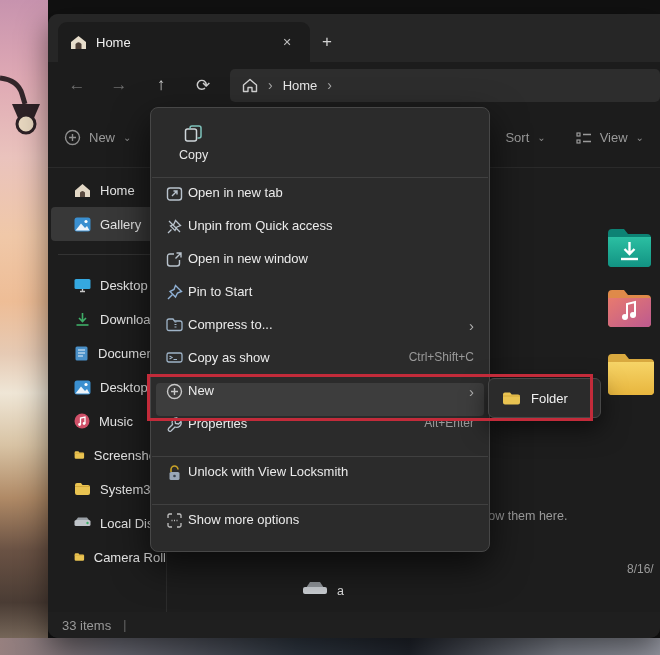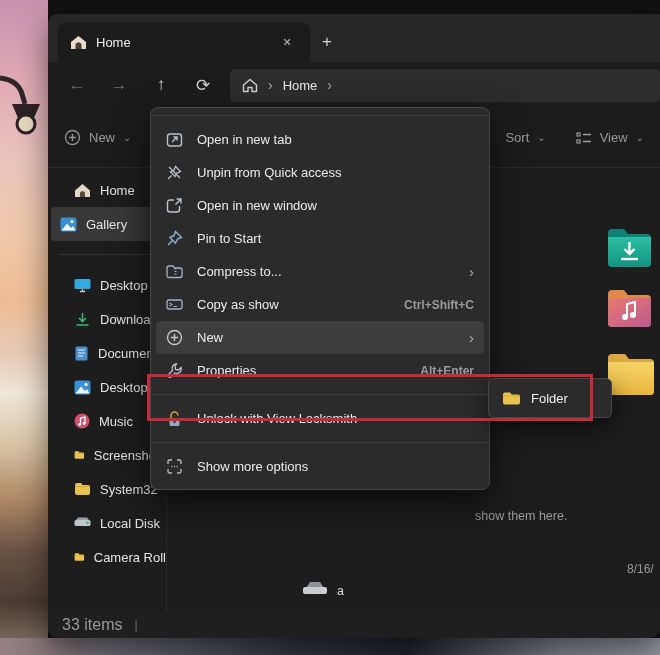--- a/index.html
+++ b/index.html
@@ -42,53 +42,53 @@
   .toolbar { height:60px; background:#1c1c1c; display:flex; align-items:center;
     padding:0 16px 0 16px; border-bottom:1px solid #2a2a2a; color:#9a9a9a; }
   .tb-btn { display:flex; align-items:center; gap:8px; font-size:13px; }
   .tb-right { margin-left:auto; display:flex; align-items:center; gap:30px; }
   .tb-chev { font-size:10px; color:#8a8a8a; }
 
   .main { display:flex; height:444px; }
   .sidebar { width:119px; padding-top:5px; border-right:1px solid #2c2c2c; }
   .side-item { height:34px; display:flex; align-items:center; gap:9px; padding-left:26px;
     white-space:nowrap; }
-  .side-item.selected { background:#383838; border-radius:4px; margin:0 3px; padding-left:9px; }
+  .side-item.selected { background:#383838; border-radius:4px; margin:0 3px; padding-left:23px; }
   .side-item .lbl { font-size:13px; color:#e4e4e4; }
   .side-div { height:1px; background:#333; margin:13px 10px; }
 
   .content { flex:1; position:relative; }
   .file-icon { position:absolute; left:439px; }
   .hint-text { position:absolute; left:308px; top:341px; font-size:12.5px; color:#9a9a9a; }
   .file-row-label { position:absolute; font-size:12.5px; color:#dcdcdc; }
   .file-row-date { position:absolute; font-size:12px; color:#9a9a9a; }
 
   .statusbar { height:26px; background:#1f1f1f; display:flex; align-items:center;
     padding-left:14px; gap:12px; }
-  .status-text { font-size:16px; color:#9a9a9a; }
+  .status-text { font-size:13px; color:#9a9a9a; }
   .status-sep { color:#6a6a6a; font-size:12px; }
 
   
   .context-menu { position:absolute; left:150px; top:107px; width:340px; z-index:50;
     background:#2b2b2b; border:1px solid #474747; border-radius:8px;
     box-shadow:0 14px 36px rgba(0,0,0,.65); padding-bottom:6px; }
   .quick-actions { padding:12px 0 4px 20px; }
   .quick-copy { display:inline-flex; flex-direction:column; align-items:center; gap:5px;
     padding:4px 8px; border-radius:4px; }
   .quick-copy .lbl { font-size:12.5px; color:#e8e8e8; }
   .menu-div { height:1px; background:#404040; margin:7px 1px; }
-  .menu-item { height:33px; margin:0 5px; padding:0 10px 0 9px; display:flex; align-items:center;
-    gap:14px; border-radius:4px; }
+  .menu-item { height:33px; margin:0 5px; padding:0 10px 0 9px; display:flex; align-items:flex-start;
+    gap:5px; border-radius:4px; }
   .menu-item.hovered { background:#3d3d3d; }
   .menu-item .ico { width:18px; display:flex; justify-content:center; }
   .menu-item .lbl { flex:1; font-size:13px; color:#ebebeb; }
-  .menu-item .sc { font-size:12px; color:#9a9a9a;font-weight:bold; }
+  .menu-item .sc { font-size:12px; color:#9a9a9a; }
   .menu-item .chev { font-size:15px; color:#b0b0b0; }
 
-  .submenu { position:absolute; left:488px; top:378px; width:124px; height:40px; z-index:55;
+  .submenu { position:absolute; left:488px; top:378px; width:113px; height:40px; z-index:55;
     background:#2b2b2b; border:1px solid #474747; border-radius:6px;
     box-shadow:0 10px 26px rgba(0,0,0,.6); display:flex; align-items:center; gap:10px;
     padding-left:13px; }
   .submenu .lbl { font-size:13px; color:#f0f0f0; }
 
   .annotation-rect { position:absolute; left:147px; top:374px; width:446px; height:47px;
     border:3px solid #c32b3a; z-index:60; pointer-events:none; }
 </style>
 </head>
 <body>
@@ -309,20 +309,29 @@
   </div>
 
   <div class="statusbar">
     <span class="status-text">33 items</span>
     <span class="status-sep">|</span>
   </div>
 </div>
 
 <div class="context-menu">
 
+  <div class="quick-actions">
+    <div class="quick-copy">
+      <svg width="19" height="19" viewBox="0 0 19 19">
+        <rect x="1.5" y="5" width="11" height="12" rx="2" fill="none" stroke="#cfd6da" stroke-width="1.5"></rect>
+        <path d="M6 5 V4 q0-2 2-2 h7 q2 0 2 2 v8 q0 2-2 2 h-1.5" fill="none" stroke="#7fc4bc" stroke-width="1.5"></path>
+      </svg>
+      <span class="lbl">Copy</span>
+    </div>
+  </div>
 
   <div class="menu-div"></div>
 
   <div class="menu-item">
     <span class="ico">
         <svg width="17" height="17" viewBox="0 0 17 17">
       <rect x="1.5" y="3" width="14" height="12" rx="2.5" fill="none" stroke="#b9c3cd" stroke-width="1.4"></rect>
       <path d="M6 11 L11 6 M7.5 6 H11 V9.5" stroke="#b9c3cd" stroke-width="1.4" fill="none"></path>
     </svg>
       </span>

